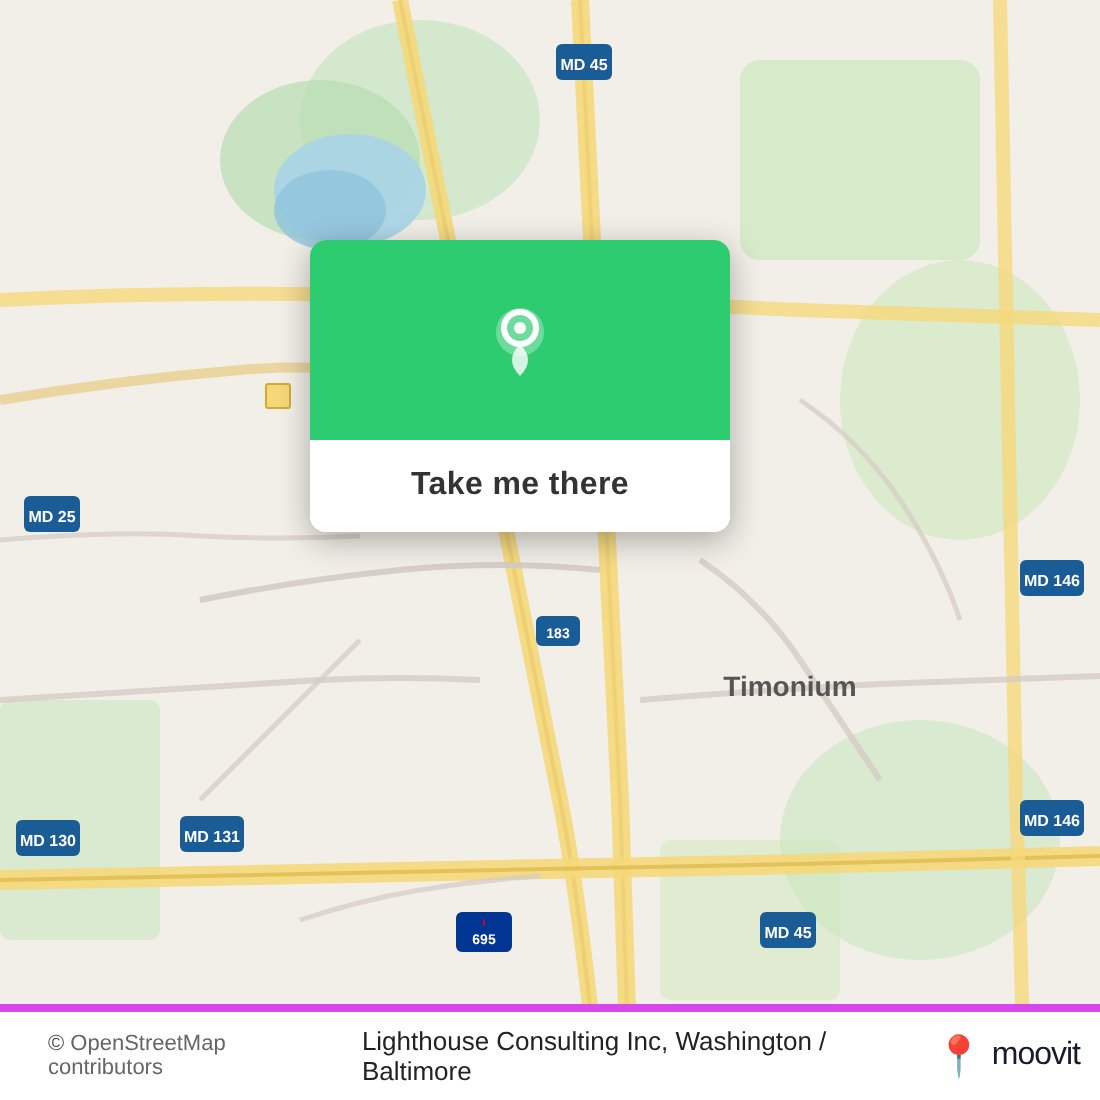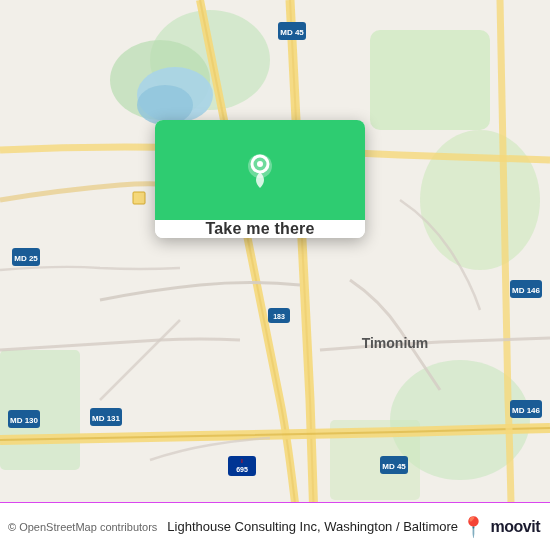--- a/index.html
+++ b/index.html
@@ -50,44 +50,44 @@
     }
 
     .popup-pin {
       width: 40px;
       height: 40px;
     }
 
     .popup-button {
       display: block;
       width: 100%;
-      padding: 0 0;
+      padding: 14px 0;
       text-align: center;
       background: white;
       color: #333;
       font-size: 16px;
       font-weight: 600;
       border: none;
       cursor: pointer;
       letter-spacing: 0.2px;
     }
 
     
     .bottom-bar {
       position: absolute;
       bottom: 0;
       left: 0;
       right: 0;
       height: 48px;
       background: white;
-      border-top: 1px solid #d946ef;
+      border-top: 4px solid #d946ef;
       display: flex;
       align-items: center;
       justify-content: space-between;
-      padding: 0 10px 0 8px;
+      padding: 0 10px 0 24px;
       z-index: 20;
     }
 
     .bottom-left {
       display: flex;
       align-items: center;
       gap: 4px;
       font-size: 11px;
       color: #555;
     }
@@ -116,21 +116,21 @@
       gap: 4px;
     }
 
     .moovit-pin {
       color: #e74c3c;
       font-size: 20px;
     }
 
     .moovit-text {
       font-size: 16px;
-      font-weight: 700;
+      font-weight: 400;
       color: #1a1a2e;
       letter-spacing: -0.5px;
     }
   </style>
 </head>
 <body>
 
 <div id="map-container">
 
   <svg class="map-svg" viewBox="0 0 550 550" xmlns="http://www.w3.org/2000/svg">

